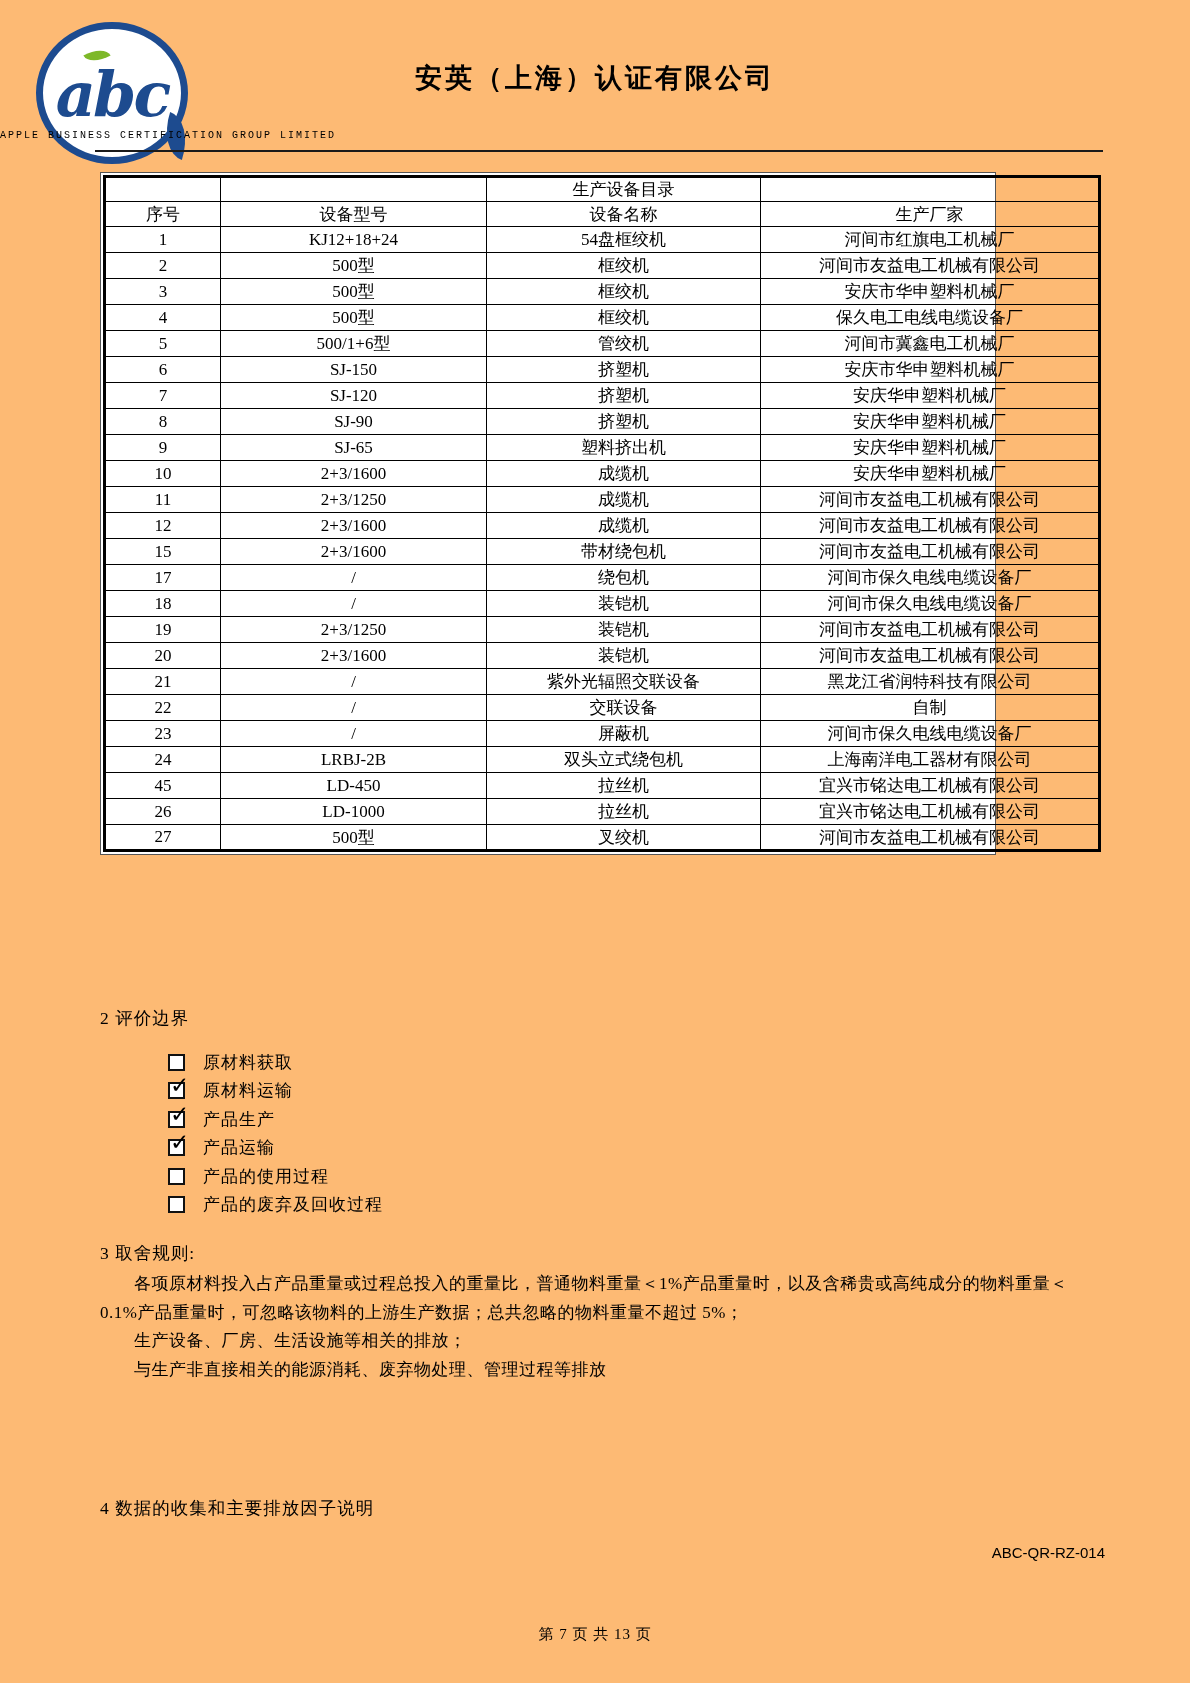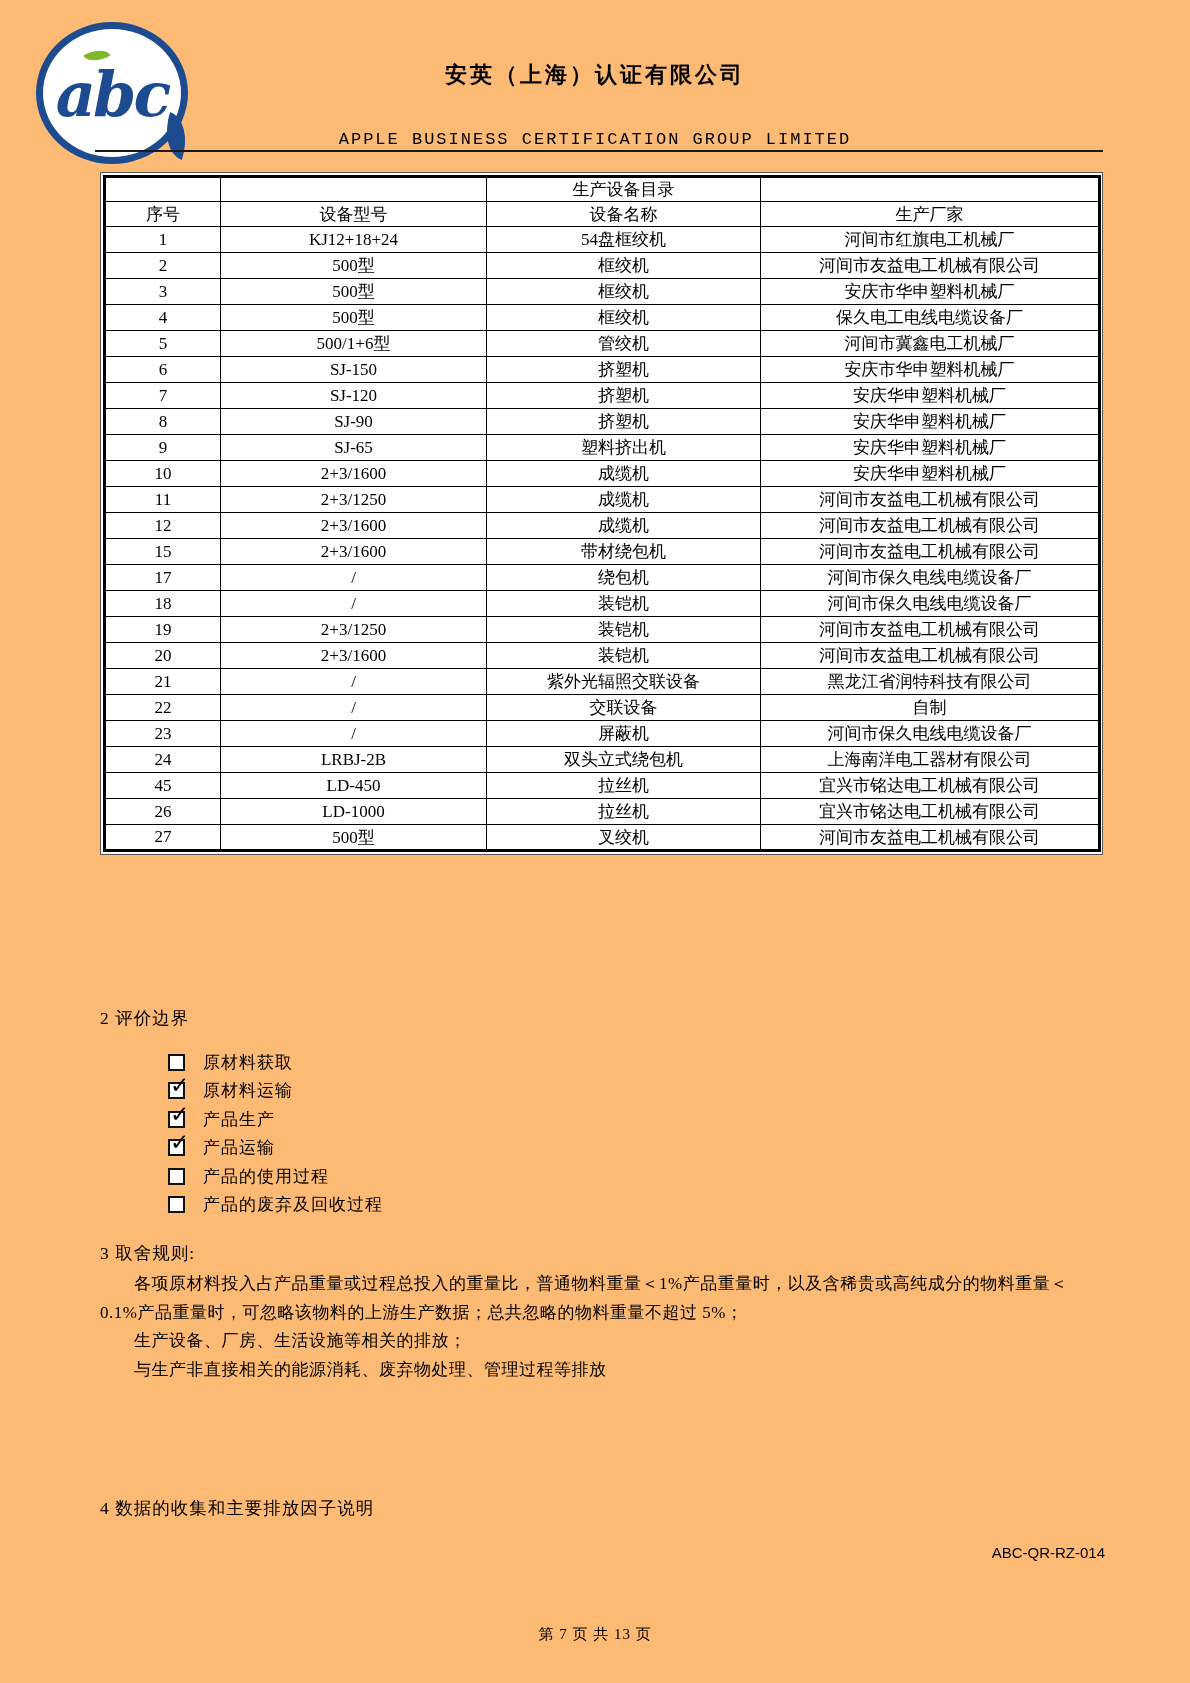--- a/index.html
+++ b/index.html
@@ -46,37 +46,37 @@
   .leaf-blue {
     position: absolute; right: -8px; bottom: 0px;
     width: 26px; height: 42px;
     background: #1d4b8f;
     border-radius: 0 100% 0 100%;
     transform: rotate(18deg);
   }
   .company-cn {
     position: absolute; left: 0; top: 60px; width: 100%;
     text-align: center;
-    font-size: 22px; font-weight: bold; letter-spacing: 3px;
+    font-size: 27px; font-weight: bold; letter-spacing: 3px;
   }
   .company-en {
     position: absolute; left: 0; top: 130px; width: 100%;
-    text-align: center;
+    text-align: left;
     font-family: "Liberation Mono", "DejaVu Sans Mono", monospace;
-    font-size: 17px; letter-spacing: 2px;
+    font-size: 10px; letter-spacing: 2px;
   }
   .header-rule {
     position: absolute; left: 95px; top: 150px;
     width: 1008px; border-top: 2px solid #1a1a1a;
   }
 
   
   .table-frame {
     position: absolute; left: 100px; top: 172px;
-    width: 1003px;
+    width: 896px;
     border: 1px solid #555;
     padding: 2px;
     background: #fff;
   }
   table.equipment {
     width: 100%;
     border-collapse: collapse;
     border: 3px solid #000;
     table-layout: fixed;
     font-size: 17px;

